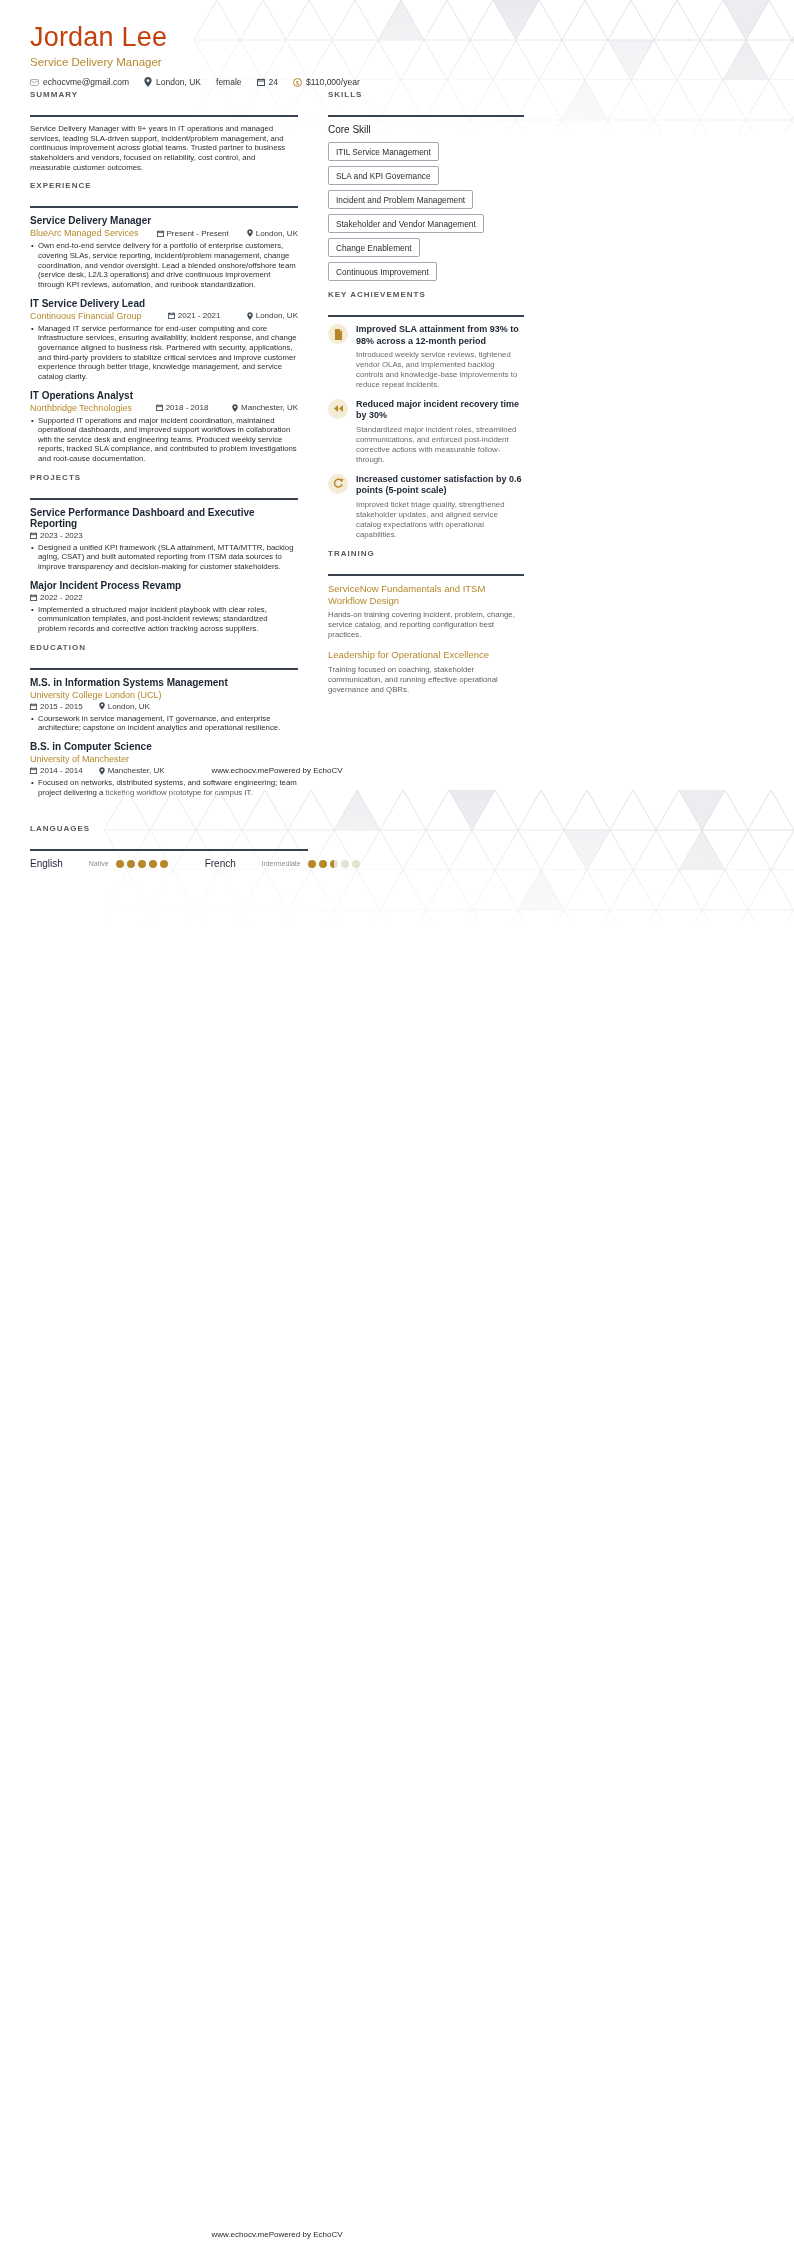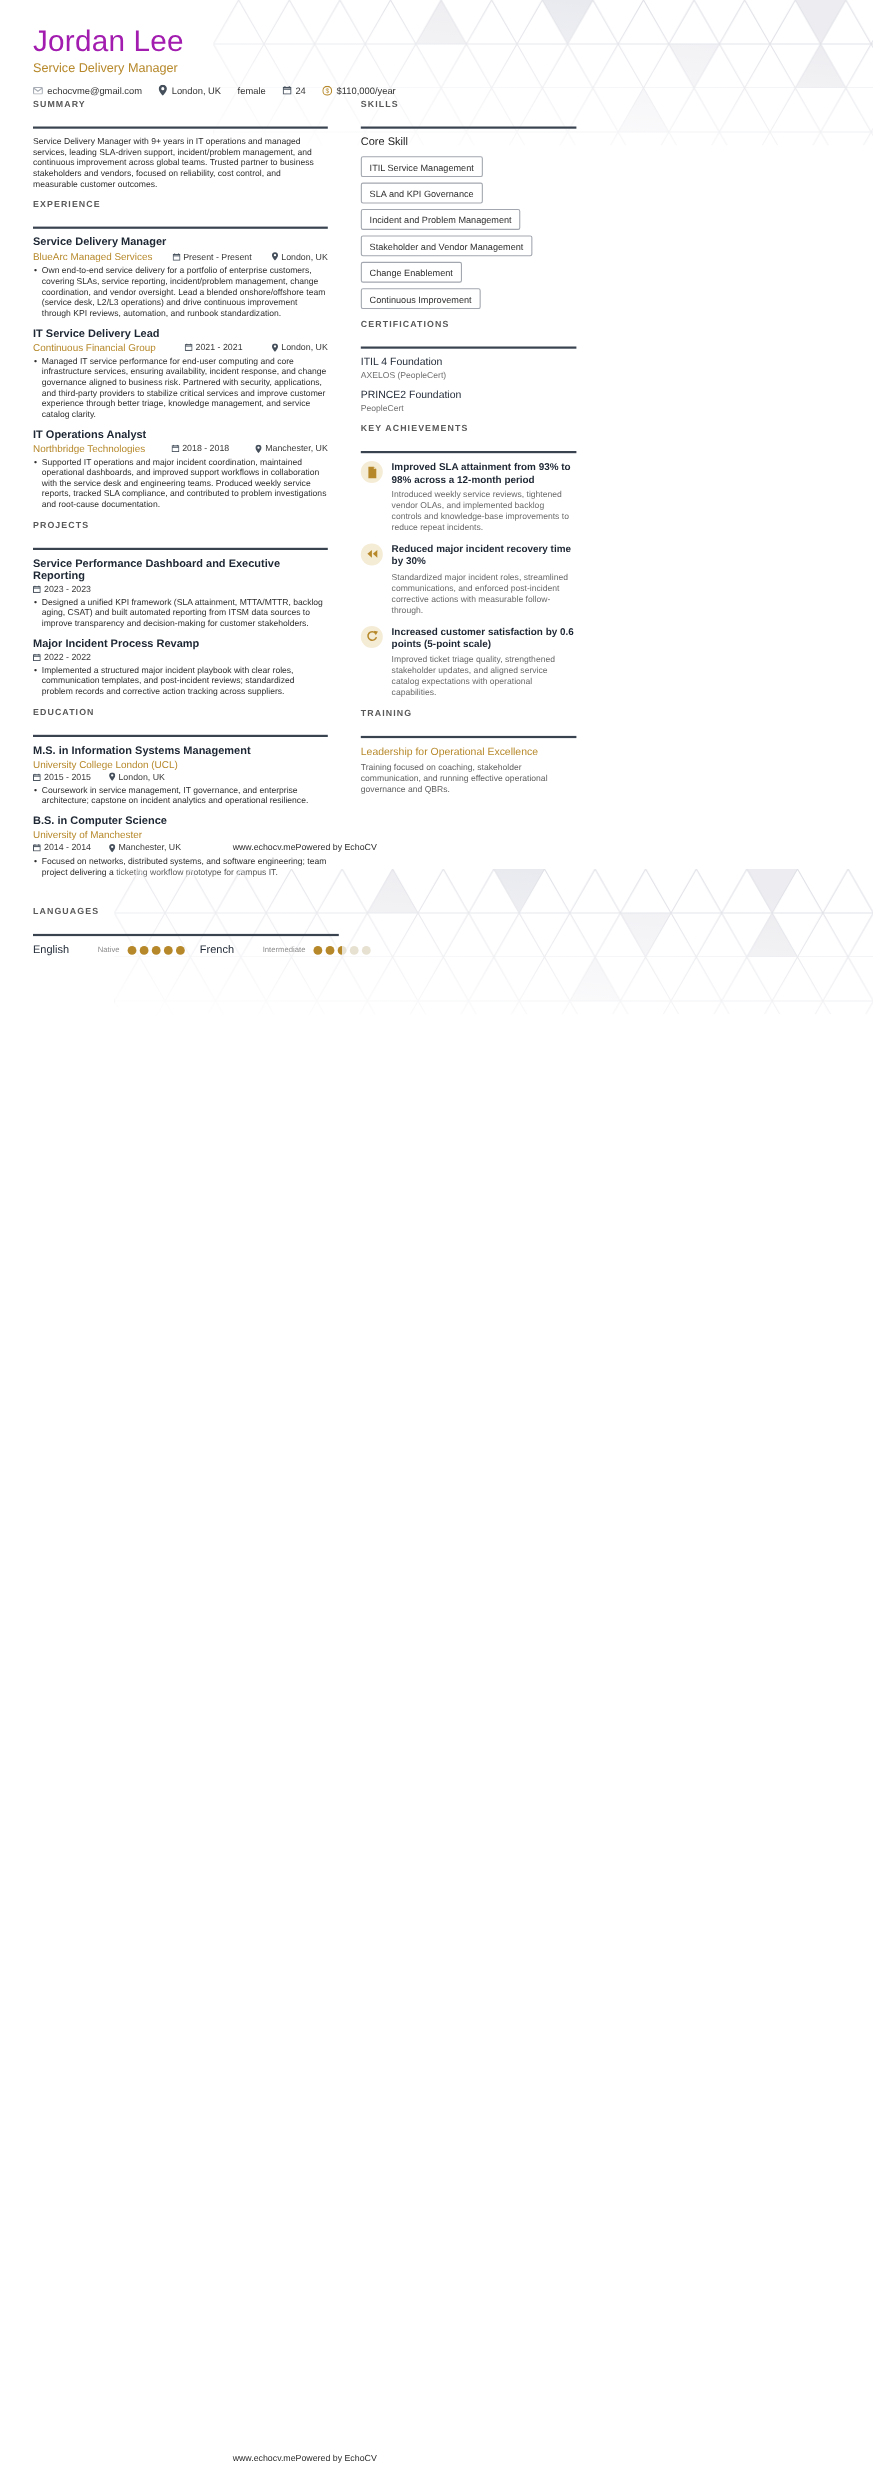--- a/index.html
+++ b/index.html
@@ -6,21 +6,21 @@
   body { margin:0; background:#ffffff; }
   .sheet { position:relative; width:794px; height:2246px; background:#ffffff; overflow:hidden;
            font-family:"Liberation Sans","DejaVu Sans",sans-serif; color:#2e2e2e; }
   .page { position:absolute; left:0; width:794px; }
   .page1 { top:0; height:790px; }
   .page2 { top:790px; height:1456px; }
   .pattern { position:absolute; top:0; right:0; }
 
   
   .rheader { position:absolute; left:30px; top:22px; width:540px; }
-  h1 { margin:0; font-size:27px; font-weight:400; color:#a21caf; letter-spacing:.2px; }
+  h1 { margin:0; font-size:27px; font-weight:400; color:#c2410c; letter-spacing:.2px; }
   .role { margin-top:3px; font-size:11.5px; color:#b6882a; }
   .contacts { margin-top:9px; display:flex; align-items:center; gap:15px; font-size:8.5px; color:#333; }
   .contact { display:inline-flex; align-items:center; gap:4px; }
   .ic { display:block; }
 
   
   .col { position:absolute; top:90px; }
   .col-left { left:30px; width:268px; }
   .col-right { left:328px; width:196px; }
   section { margin-bottom:9px; }
@@ -63,21 +63,21 @@
   .tr-desc { margin-top:3px; font-size:7.8px; color:#5f5f5f; line-height:1.28; }
 
   
   .pfooter { position:absolute; left:30px; width:494px; display:flex; justify-content:center;
              font-size:8px; color:#2b2b2b; }
   .pf1 { top:766px; }
   .pf2 { bottom:7px; }
 
   
   .col-left2 { position:absolute; left:30px; top:34px; width:278px; }
-  .lang-row { display:flex; align-items:flex-end; }
+  .lang-row { display:flex; align-items:flex-end;gap:23px; }
   .lang { display:flex; align-items:center; margin-right:14px; }
   .lang-name { font-size:10px; color:#1d2633; margin-right:26px; }
   .lang-level { font-size:7px; color:#8d8d8d; margin-right:7px; }
   .dots { display:inline-flex; gap:3px; }
   .dot { width:8px; height:8px; border-radius:50%; }
   .dot.full { background:#b6882a; }
   .dot.half { background:linear-gradient(90deg,#b6882a 50%,#e7e1d2 50%); }
   .dot.empty { background:#e7e1d2; }
 </style>
 </head>
@@ -320,31 +320,20 @@
         <div>
           <div class="chip">ITIL Service Management</div>
           <div class="chip">SLA and KPI Governance</div>
           <div class="chip">Incident and Problem Management</div>
           <div class="chip">Stakeholder and Vendor Management</div>
           <div class="chip">Change Enablement</div>
           <div class="chip">Continuous Improvement</div>
         </div>
       </section>
 
-      <section>
-        <h2 class="sec">CERTIFICATIONS</h2>
-        <div class="cert">
-          <div class="cert-name">ITIL 4 Foundation</div>
-          <div class="cert-issuer">AXELOS (PeopleCert)</div>
-        </div>
-        <div class="cert">
-          <div class="cert-name">PRINCE2 Foundation</div>
-          <div class="cert-issuer">PeopleCert</div>
-        </div>
-      </section>
 
       <section>
         <h2 class="sec">KEY ACHIEVEMENTS</h2>
 
         <div class="ach">
           <span class="ach-icon">
             <svg class="ic" width="9" height="11" viewBox="0 0 10 12">
                 <path d="M1 0 H6.5 L9 2.5 V12 H1 Z" fill="#b6882a"></path>
                 <path d="M6.5 0 V2.5 H9 Z" fill="#e9d7a6"></path>
               </svg>
@@ -377,20 +366,24 @@
           </span>
           <div class="ach-body">
             <div class="ach-title">Increased customer satisfaction by 0.6 points (5-point scale)</div>
             <div class="ach-desc">Improved ticket triage quality, strengthened stakeholder updates, and aligned service catalog expectations with operational capabilities.</div>
           </div>
         </div>
       </section>
 
       <section>
         <h2 class="sec">TRAINING</h2>
+        <div class="tr-item">
+          <div class="tr-title">ServiceNow Fundamentals and ITSM Workflow Design</div>
+          <div class="tr-desc">Hands-on training covering incident, problem, change, service catalog, and reporting configuration best practices.</div>
+        </div>
         <div class="tr-item">
           <div class="tr-title">Leadership for Operational Excellence</div>
           <div class="tr-desc">Training focused on coaching, stakeholder communication, and running effective operational governance and QBRs.</div>
         </div>
       </section>
     </div>
 
     <div class="pfooter pf1">
       <span>www.echocv.me</span>
       <span>Powered by EchoCV</span>

